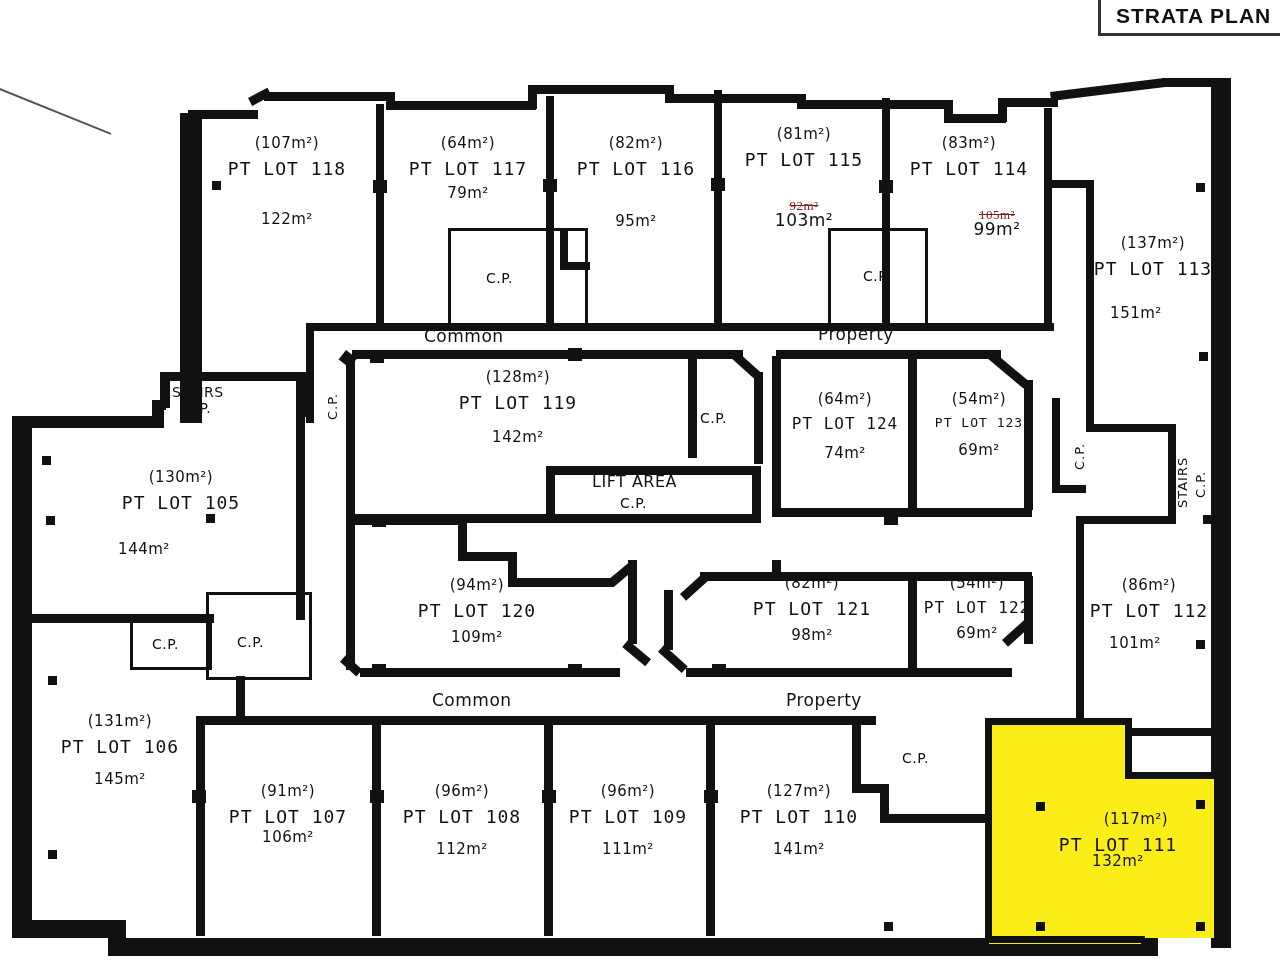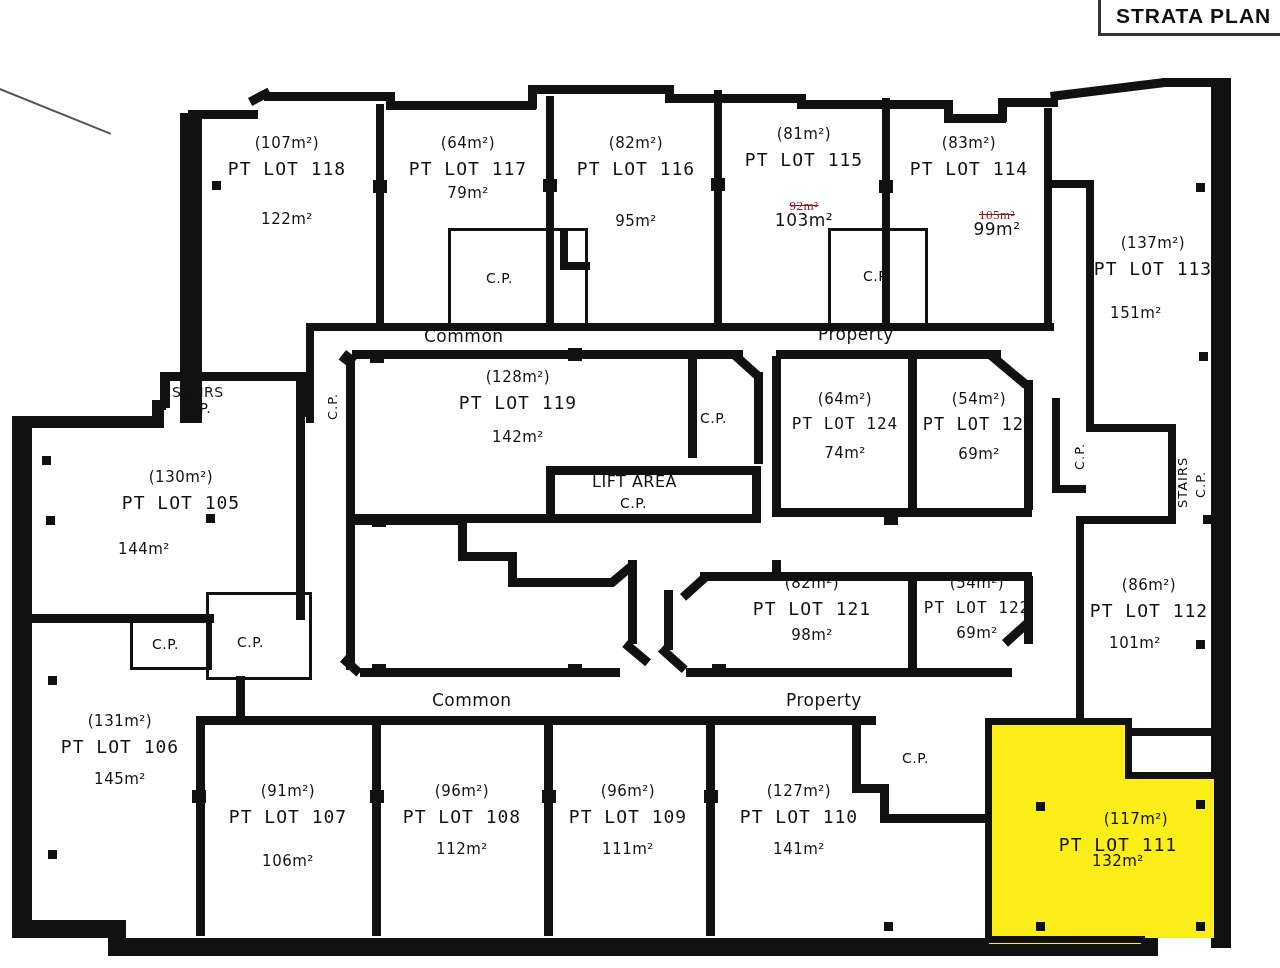--- a/index.html
+++ b/index.html
@@ -423,57 +423,62 @@
 
   <div class="lot-block" style="left:382px; top:784px; width:160px;">
     <div class="lot-area-paren">(96m²)</div>
     <div class="lot-name">PT  LOT 108</div>
     <div class="lot-area" style="margin-top:16px;">112m²</div>
   </div>
 
   <div class="lot-block" style="left:206px; top:784px; width:164px;">
     <div class="lot-area-paren">(91m²)</div>
     <div class="lot-name">PT  LOT 107</div>
-    <div class="lot-area" style="margin-top:28px;">106m²</div>
+    <div class="lot-area" style="margin-top:4px;">106m²</div>
   </div>
 
   <div class="lot-block" style="left:36px; top:714px; width:168px;">
     <div class="lot-area-paren">(131m²)</div>
     <div class="lot-name">PT LOT 106</div>
     <div class="lot-area" style="margin-top:16px;">145m²</div>
   </div>
 
   <div class="lot-block" style="left:66px; top:470px; width:230px;">
     <div class="lot-area-paren">(130m²)</div>
     <div class="lot-name">PT   LOT      105</div>
     <div class="lot-area" style="margin-top:30px; margin-right:74px;">144m²</div>
   </div>
 
   <div class="lot-block" style="left:396px; top:370px; width:244px;">
     <div class="lot-area-paren">(128m²)</div>
     <div class="lot-name">PT  LOT  119</div>
     <div class="lot-area" style="margin-top:18px;">142m²</div>
   </div>
 
+  <div class="lot-block" style="left:362px; top:578px; width:230px;">
+    <div class="lot-area-paren">(94m²)</div>
+    <div class="lot-name">PT    LOT    120</div>
+    <div class="lot-area" style="margin-top:10px;">109m²</div>
+  </div>
 
   <div class="lot-block" style="left:712px; top:576px; width:200px;">
     <div class="lot-area-paren">(82m²)</div>
     <div class="lot-name">PT   LOT   121</div>
     <div class="lot-area" style="margin-top:10px;">98m²</div>
   </div>
 
   <div class="lot-block" style="left:916px; top:576px; width:122px;">
     <div class="lot-area-paren">(54m²)</div>
     <div class="lot-name" style="font-size:16px;">PT LOT 122</div>
     <div class="lot-area" style="margin-top:10px;">69m²</div>
   </div>
 
   <div class="lot-block" style="left:916px; top:392px; width:126px;">
     <div class="lot-area-paren">(54m²)</div>
-    <div class="lot-name" style="font-size:17px;">PT LOT 123</div>
+    <div class="lot-name" style="font-size:13px;">PT LOT 123</div>
     <div class="lot-area" style="margin-top:14px;">69m²</div>
   </div>
 
   <div class="lot-block" style="left:782px; top:392px; width:126px;">
     <div class="lot-area-paren">(64m²)</div>
     <div class="lot-name" style="font-size:16px;">PT LOT 124</div>
     <div class="lot-area" style="margin-top:14px;">74m²</div>
   </div>
 
 </div>

